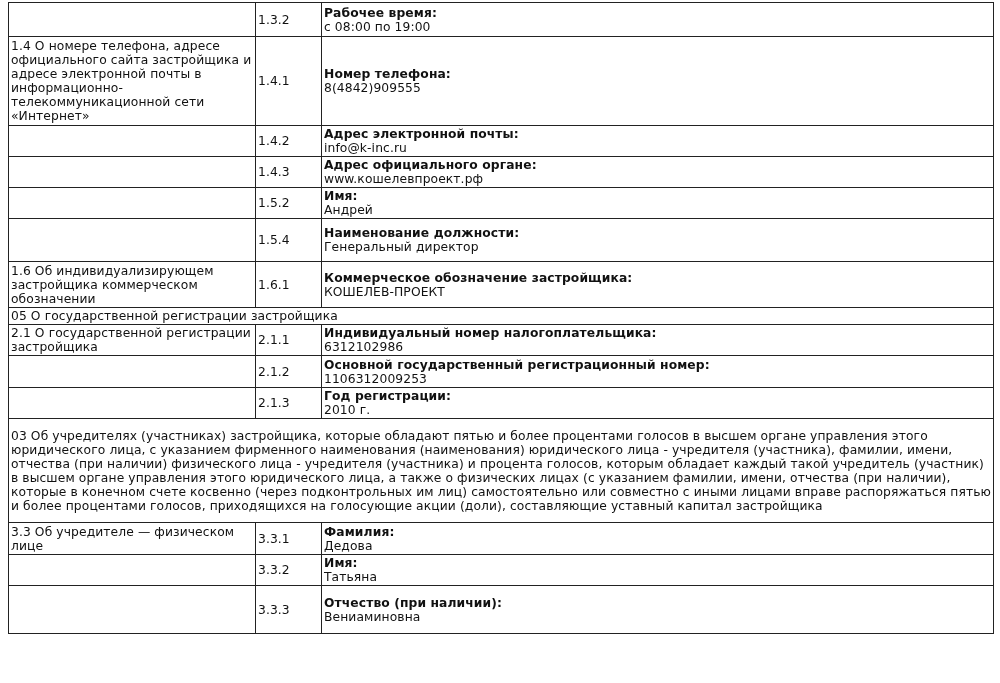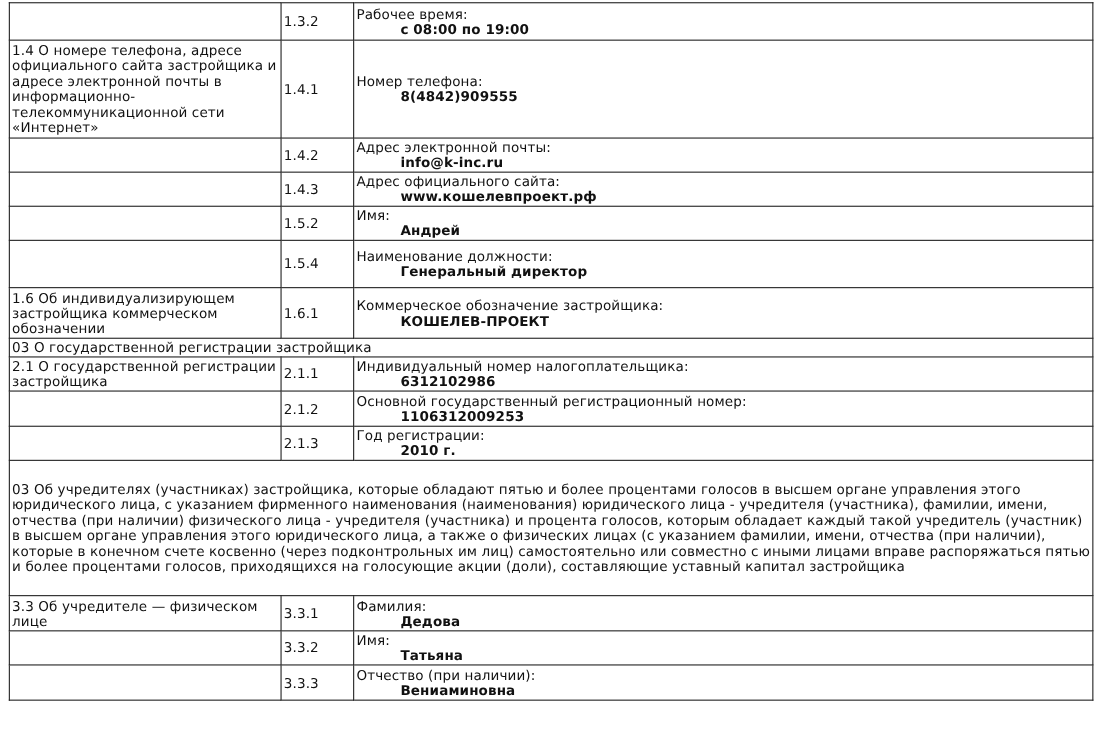--- a/index.html
+++ b/index.html
@@ -30,22 +30,22 @@
     border: 1.5px solid #222;
     padding: 0 2px;
     vertical-align: middle;
     overflow: hidden;
   }
   col.c1 { width: 247px; }
   col.c2 { width: 66px; }
   col.c3 { width: 672px; }
   td.sect { vertical-align: top; }
   td.code { padding-left: 2px; }
-  .lbl { display: block; }
-  .val { display: block; font-weight: bold; margin-left: 40px; }
+  .lbl { display: block; font-weight: bold; }
+  .val { display: block; font-weight: normal; }
   td.wide { vertical-align: top; }
 </style>
 </head>
 <body>
 
 <table class="doc">
   <colgroup>
     <col class="c1">
       <col class="c2">
       <col class="c3">
@@ -76,21 +76,21 @@
       <td>
         <span class="lbl">Адрес электронной почты:</span>
         <span class="val">info@k-inc.ru</span>
       </td>
     </tr>
 
     <tr style="height:31px">
       <td class="sect"></td>
       <td class="code">1.4.3</td>
       <td>
-        <span class="lbl">Адрес официального сайта:</span>
+        <span class="lbl">Адрес официального органе:</span>
         <span class="val">www.кошелевпроект.рф</span>
       </td>
     </tr>
 
 
     <tr style="height:31px">
       <td class="sect"></td>
       <td class="code">1.5.2</td>
       <td>
         <span class="lbl">Имя:</span>
@@ -111,21 +111,21 @@
     <tr style="height:46px">
       <td class="sect">1.6 Об индивидуализирующем застройщика коммерческом обозначении</td>
       <td class="code">1.6.1</td>
       <td>
         <span class="lbl">Коммерческое обозначение застройщика:</span>
         <span class="val">КОШЕЛЕВ-ПРОЕКТ</span>
       </td>
     </tr>
 
     <tr style="height:17px">
-      <td class="wide" colspan="3">03 О государственной регистрации застройщика</td>
+      <td class="wide" colspan="3">05 О государственной регистрации застройщика</td>
     </tr>
 
     <tr style="height:31px">
       <td class="sect">2.1 О государственной регистрации застройщика</td>
       <td class="code">2.1.1</td>
       <td>
         <span class="lbl">Индивидуальный номер налогоплательщика:</span>
         <span class="val">6312102986</span>
       </td>
     </tr>
@@ -141,21 +141,21 @@
 
     <tr style="height:31px">
       <td class="sect"></td>
       <td class="code">2.1.3</td>
       <td>
         <span class="lbl">Год регистрации:</span>
         <span class="val">2010 г.</span>
       </td>
     </tr>
 
-    <tr style="height:123px">
+    <tr style="height:104px">
       <td class="wide" colspan="3">03 Об учредителях (участниках) застройщика, которые обладают пятью и более процентами голосов в высшем органе управления этого юридического лица, с указанием фирменного наименования (наименования) юридического лица - учредителя (участника), фамилии, имени, отчества (при наличии) физического лица - учредителя (участника) и процента голосов, которым обладает каждый такой учредитель (участник) в высшем органе управления этого юридического лица, а также о физических лицах (с указанием фамилии, имени, отчества (при наличии), которые в конечном счете косвенно (через подконтрольных им лиц) самостоятельно или совместно с иными лицами вправе распоряжаться пятью и более процентами голосов, приходящихся на голосующие акции (доли), составляющие уставный капитал застройщика</td>
     </tr>
 
     <tr style="height:32px">
       <td class="sect">3.3 Об учредителе — физическом лице</td>
       <td class="code">3.3.1</td>
       <td>
         <span class="lbl">Фамилия:</span>
         <span class="val">Дедова</span>
       </td>
@@ -163,21 +163,21 @@
 
     <tr style="height:31px">
       <td class="sect"></td>
       <td class="code">3.3.2</td>
       <td>
         <span class="lbl">Имя:</span>
         <span class="val">Татьяна</span>
       </td>
     </tr>
 
-    <tr style="height:32px">
+    <tr style="height:48px">
       <td class="sect"></td>
       <td class="code">3.3.3</td>
       <td>
         <span class="lbl">Отчество (при наличии):</span>
         <span class="val">Вениаминовна</span>
       </td>
     </tr>
   </tbody>
 </table>
 

